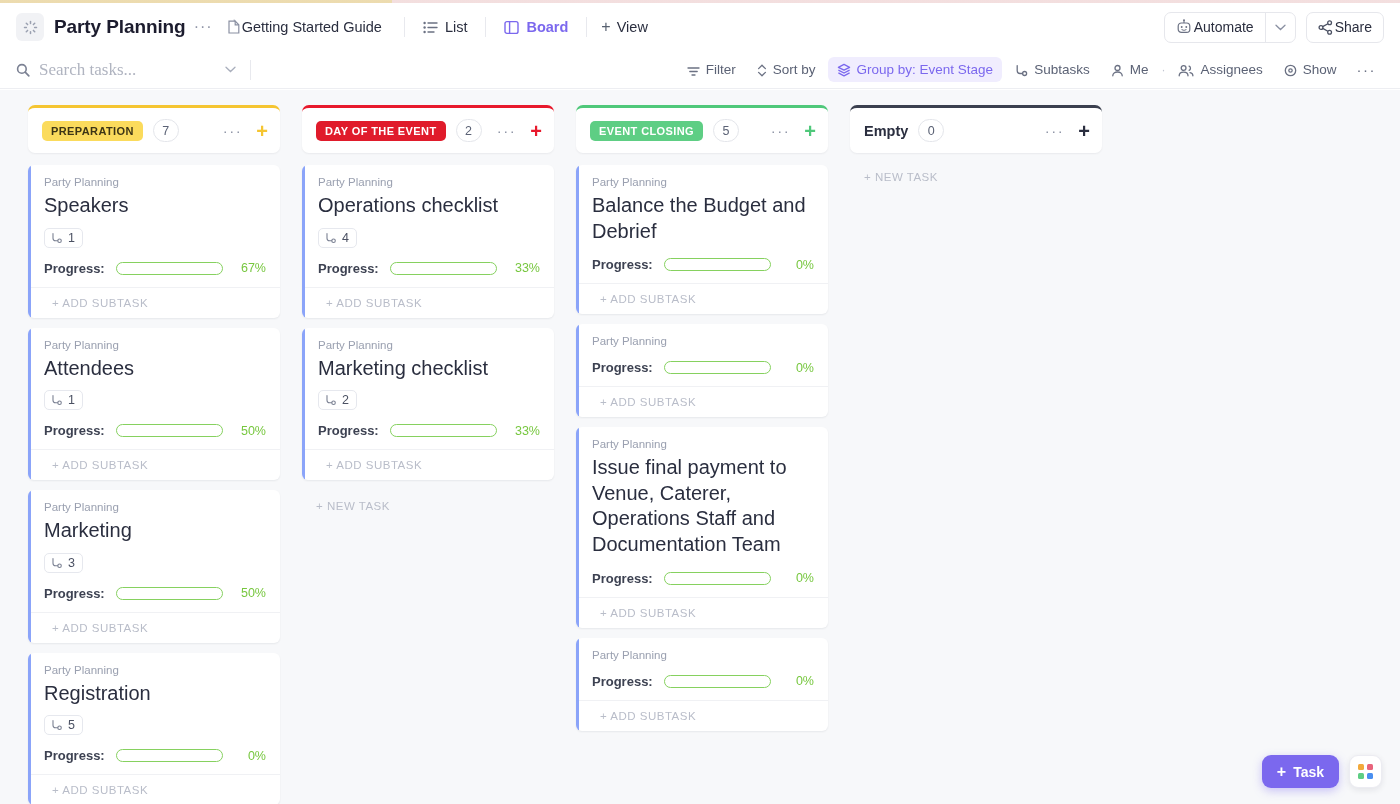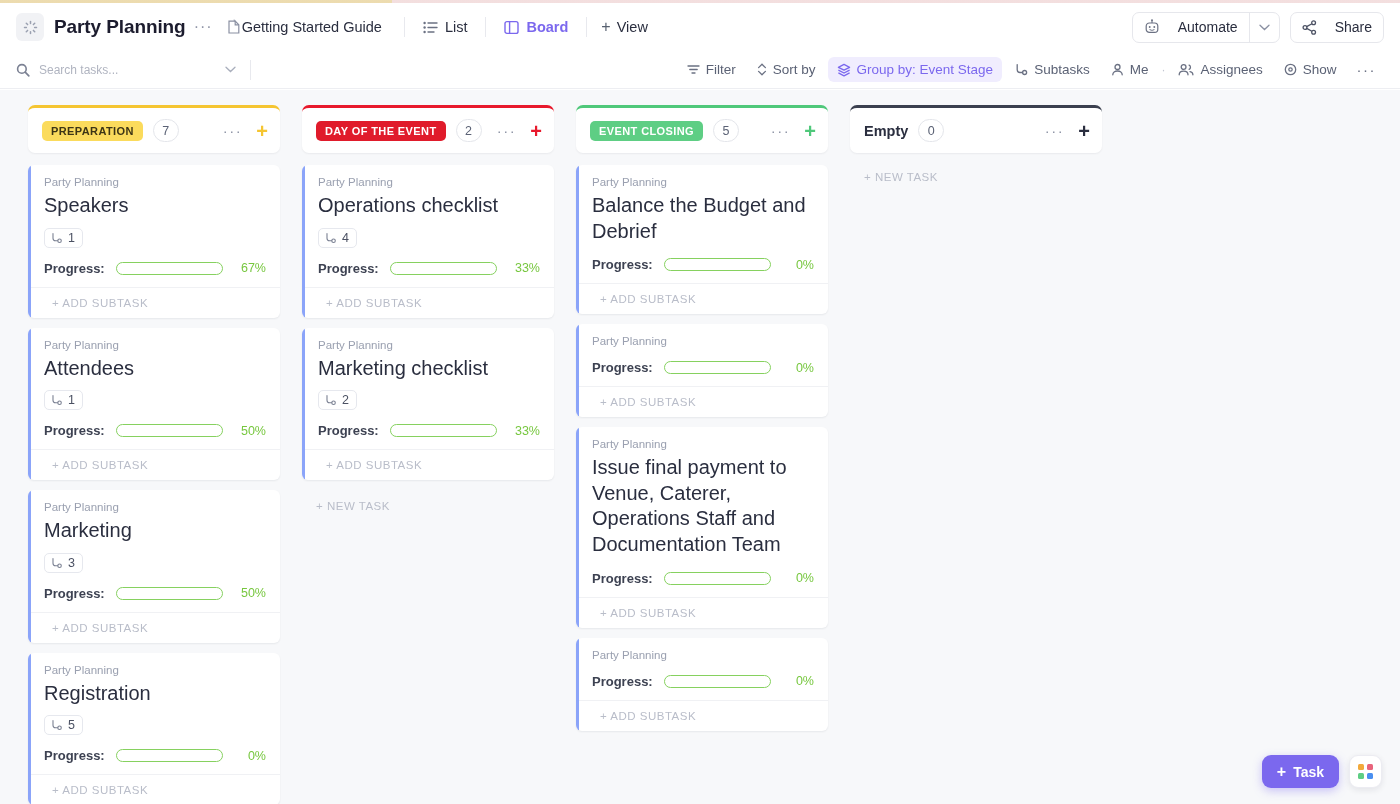--- a/index.html
+++ b/index.html
@@ -29,31 +29,31 @@
   .view-tab { display:flex; align-items:center; gap:7px; padding:4px 4px; cursor:pointer; position:relative; }
   .view-tab .lbl { font-size:14.5px; color:#2a2e3f; }
   .view-tab.active .lbl { color:#7b68ee; font-weight:600; }
   .view-tab.active::after { content:""; position:absolute; left:-2px; right:-2px; bottom:-14px; height:2.5px; background:#7b68ee; border-radius:2px; }
   .add-view { display:flex; align-items:center; gap:6px; cursor:pointer; }
   .add-view .plus { font-size:16px; color:#57606f; line-height:1; }
   .add-view .lbl { font-size:14.5px; color:#2a2e3f; }
   .header-right { margin-left:auto; display:flex; align-items:center; gap:10px; }
   .btn-outline { display:flex; align-items:center; border:1px solid #e6e7ec; border-radius:7px;
     height:31px; background:#fff; cursor:pointer; }
-  .btn-outline .seg { display:flex; align-items:center; gap:18px; padding:0 11px; height:100%; }
+  .btn-outline .seg { display:flex; align-items:center; gap:2px; padding:0 11px; height:100%; }
   .btn-outline .seg .lbl { font-size:14px; color:#2a2e3f; }
   .btn-outline .caret { border-left:1px solid #e6e7ec; padding:0 9px; display:flex; align-items:center; height:100%; }
 
   
   .toolbar { position:absolute; top:51px; left:0; right:0; height:38px; background:#fff;
     border-bottom:1px solid #edeef2; display:flex; align-items:center; padding:0 16px; }
   .search-box { display:flex; align-items:center; gap:9px; width:220px; }
-  .search-box .ph { font-size:12px; color:#b0b4c0; flex:1; }
+  .search-box .ph { font-size:17px; color:#b0b4c0; flex:1;font-family:Liberation Serif, serif; }
   .tb-right { margin-left:auto; display:flex; align-items:center; gap:3px; }
-  .tb-item { display:flex; align-items:center; gap:6px; padding:5px 9px; border-radius:6px; cursor:pointer; }
+  .tb-item { display:flex; align-items:flex-end; gap:6px; padding:5px 9px; border-radius:6px; cursor:pointer; }
   .tb-item .lbl { font-size:13.5px; color:#5b6275; white-space:nowrap; }
   .tb-item.hl { background:#f0edfe; }
   .tb-item.hl .lbl { color:#7b68ee; }
   .dotsep { color:#c2c6d2; font-size:12px; padding:0 1px; }
   .tb-dots { color:#6b7183; font-size:15px; letter-spacing:1.5px; padding:4px 8px; cursor:pointer; line-height:1; }
 
   
   .board { position:absolute; top:90px; left:0; right:0; bottom:0; background:#f7f8fa;
     display:flex; align-items:flex-start; gap:22px; padding:15px 16px 0 28px; overflow:hidden; }
   .sidebar-edge { position:absolute; left:0; top:90px; width:8px; height:714px; background:#fafbfc; }

